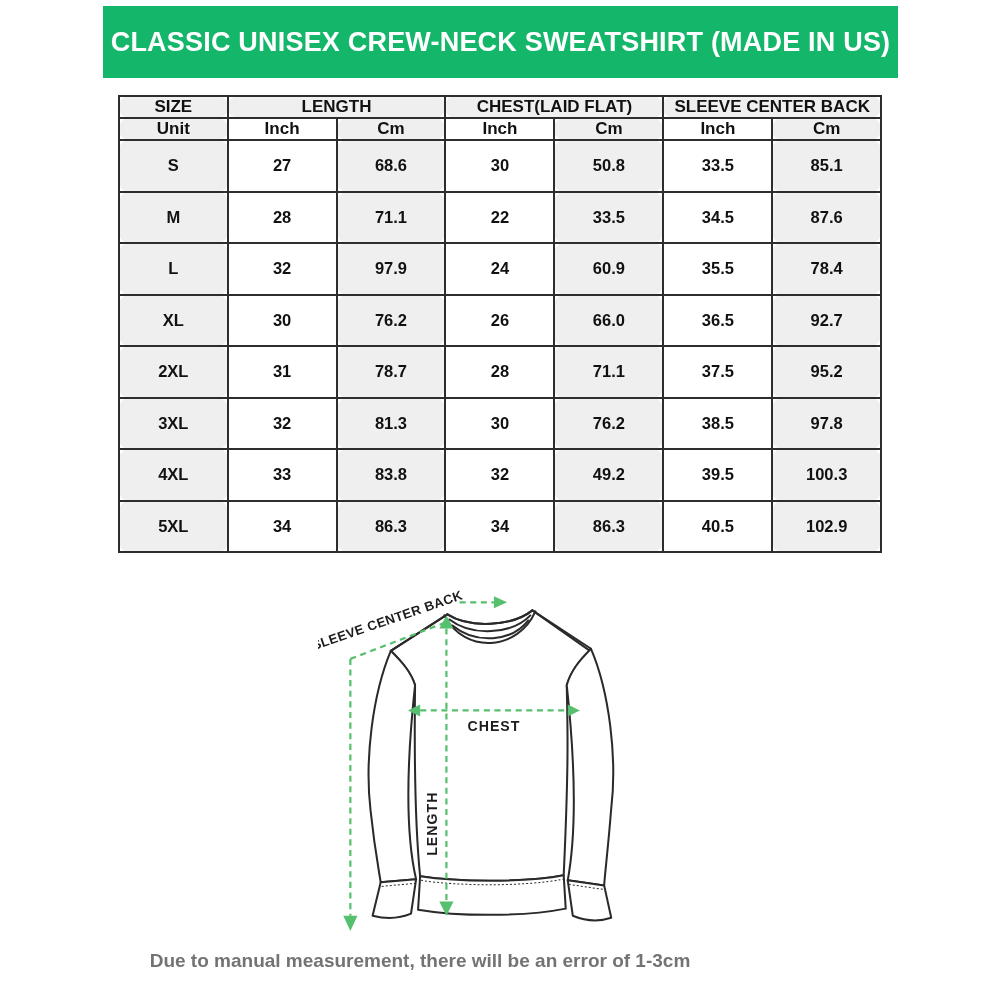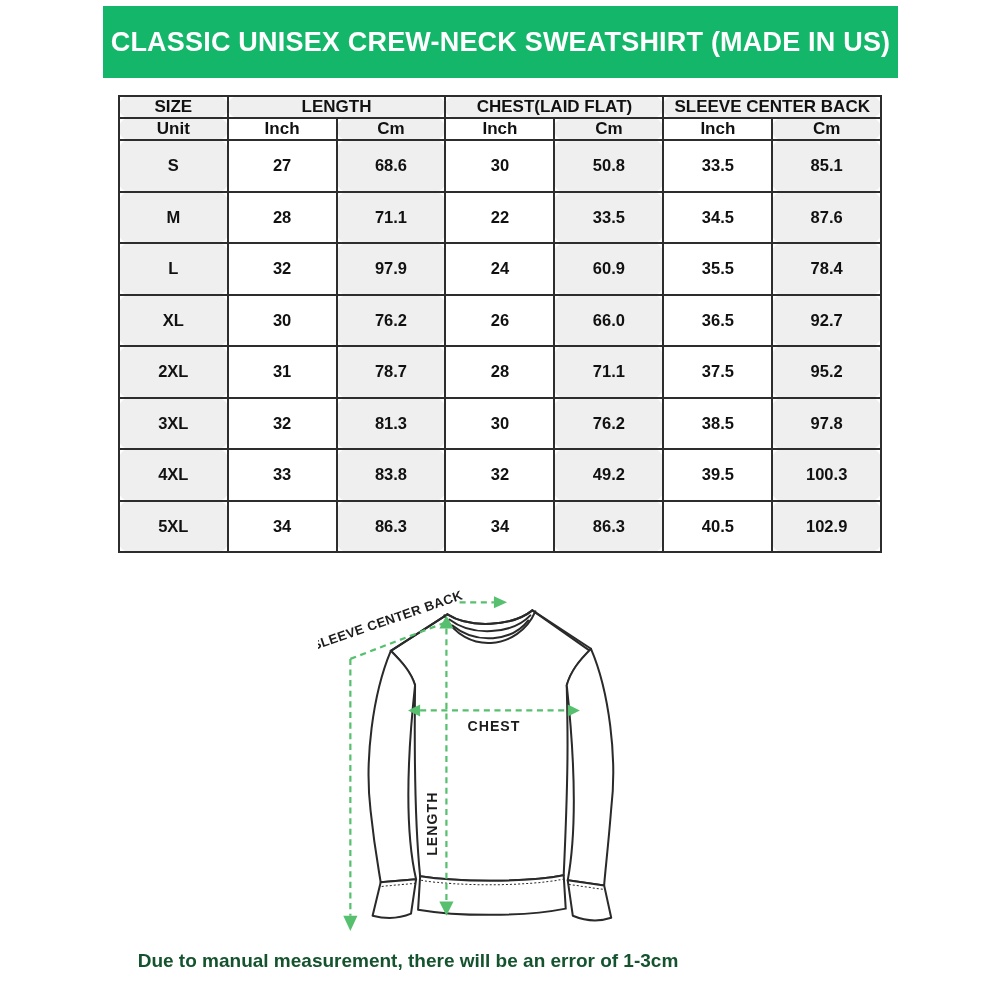--- a/index.html
+++ b/index.html
@@ -82,24 +82,24 @@
   svg.diagram text {
     font-family: "Liberation Sans", sans-serif;
     font-weight: 700;
     fill: #1D1D1D;
   }
   .label-sleeve { font-size: 13px; letter-spacing: 0.4px; }
   .label-chest, .label-length { font-size: 14px; letter-spacing: 1px; }
   
   .note {
     position: absolute;
-    left: 0; top: 950px;
+    left: 12px; top: 950px;
     width: 816px;
     text-align: center;
-    color: #14532d;
+    color: #737373;
     font-size: 19px;
     font-weight: 700;
   }
 </style>
 </head>
 <body>
 
 <div class="page">
 
   <header class="banner">

